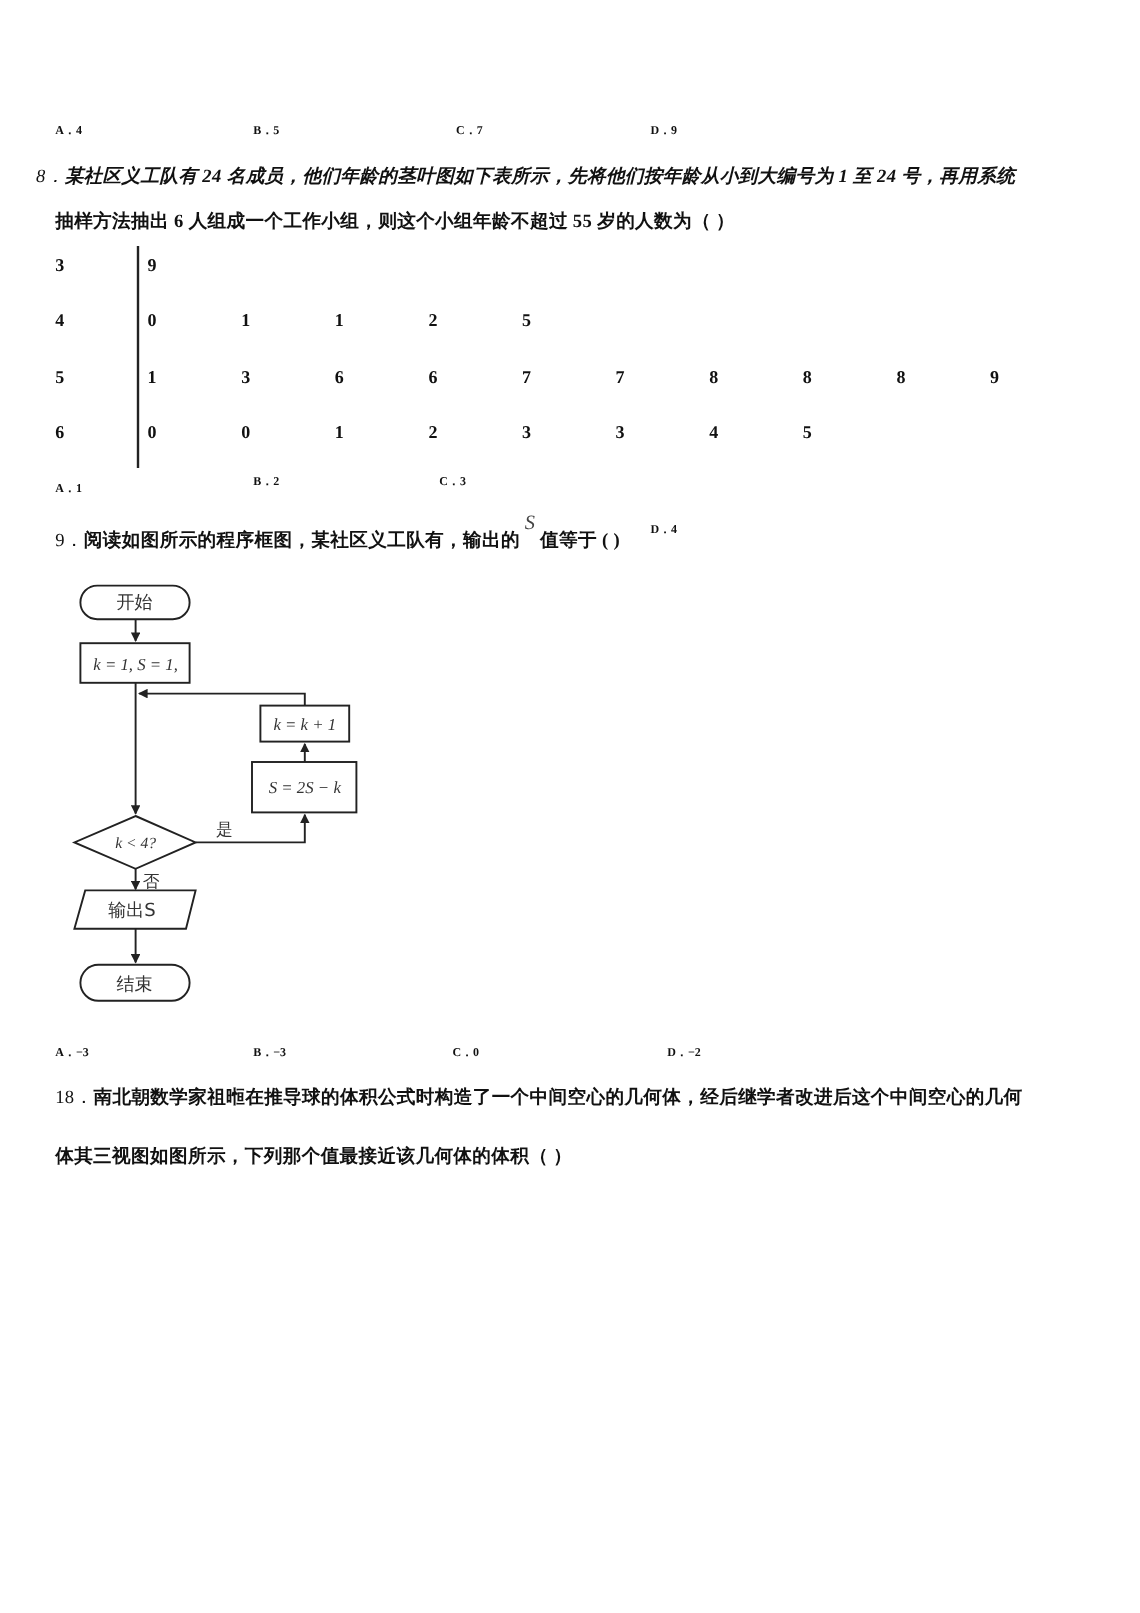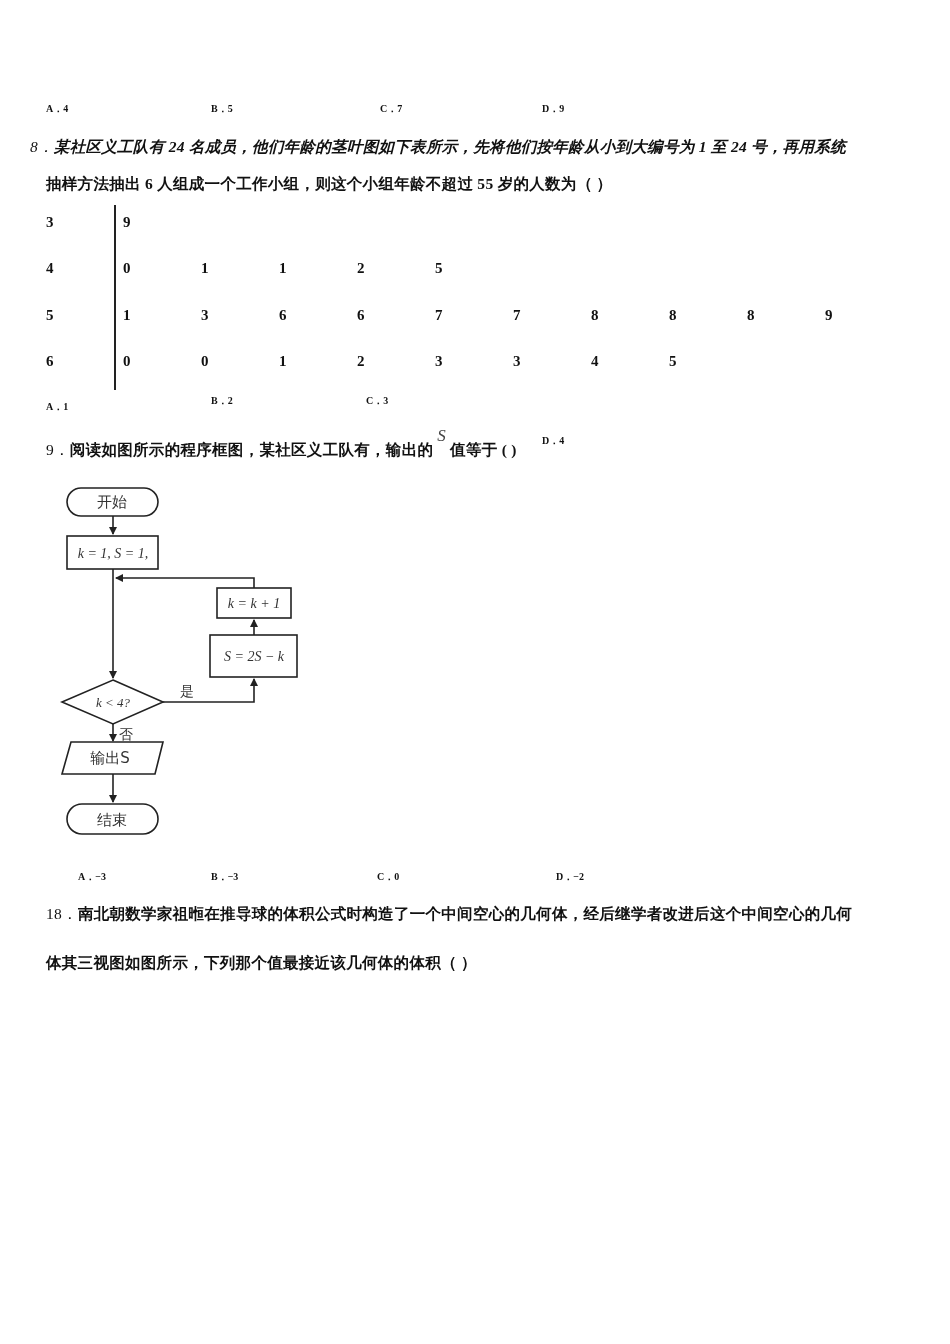--- a/index.html
+++ b/index.html
@@ -119,21 +119,21 @@
     <text class="fc-math" x="113" y="558" font-size="14" text-anchor="middle">k = 1, S = 1,</text>
     <text class="fc-math" x="254" y="608" font-size="14" text-anchor="middle">k = k + 1</text>
     <text class="fc-math" x="254" y="661" font-size="14" text-anchor="middle">S = 2S − k</text>
     <text class="fc-math" x="113" y="707" font-size="13" text-anchor="middle">k &lt; 4?</text>
     <text class="fc-text" x="180" y="696" font-size="14">是</text>
     <text class="fc-text" x="119" y="739" font-size="14">否</text>
     <text class="fc-text" x="110" y="763" font-size="15" text-anchor="middle">输出S</text>
     <text class="fc-text" x="112" y="825" font-size="15" text-anchor="middle">结束</text>
   </svg>
 
-  <div class="abs opt" style="left:46px;top:870px;margin-left:32px;"><span>A．</span><span>−3</span></div>
+  <div class="abs opt" style="left:46px;top:870px;"><span>A．</span><span>−3</span></div>
   <div class="abs opt" style="left:211px;top:870px;"><span>B．</span><span>−3</span></div>
   <div class="abs opt" style="left:377px;top:870px;"><span>C．</span><span>0</span></div>
   <div class="abs opt" style="left:556px;top:870px;"><span>D．</span><span>−2</span></div>
 </div>
 
 <div>
   <div class="abs q" style="left:46px;top:904px;"><span class="qnum">18．</span><span>南北朝数学家祖暅在推导球的体积公式时构造了一个中间空心的几何体，经后继学者改进后这个中间空心的几何</span></div>
   <div class="abs q" style="left:46px;top:941px;margin-top:12px;"><span>体其三视图如图所示，下列那个值最接近该几何体的体积（    ）</span></div>
 </div>
 

